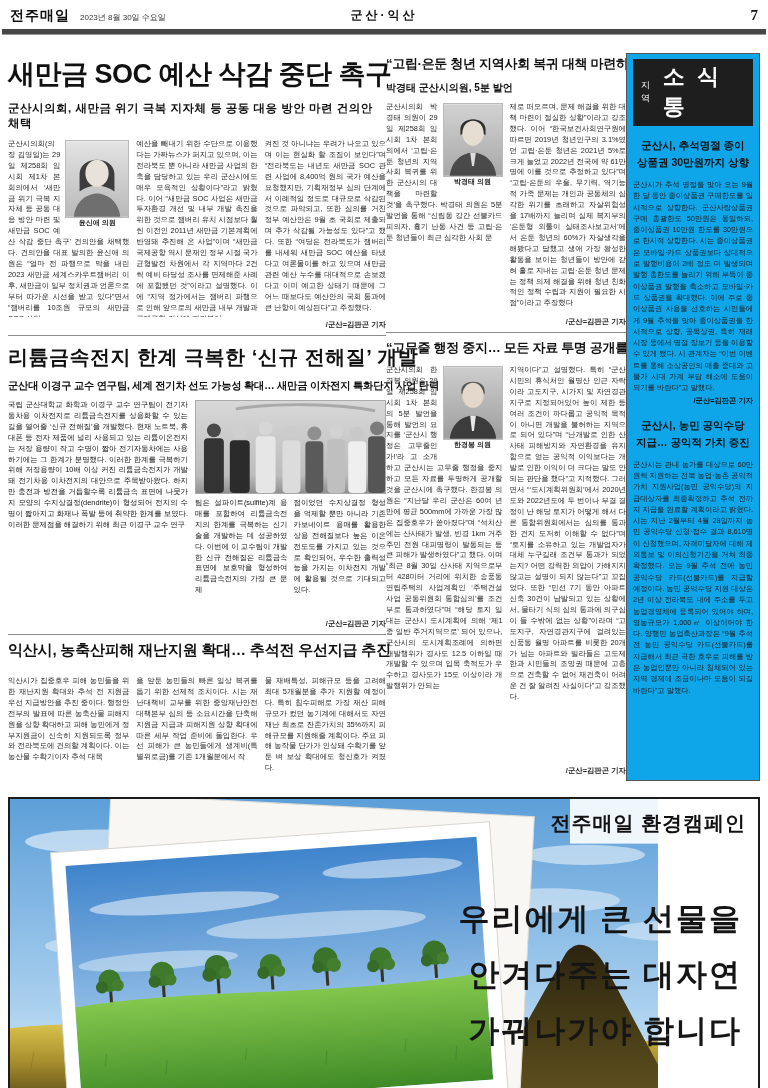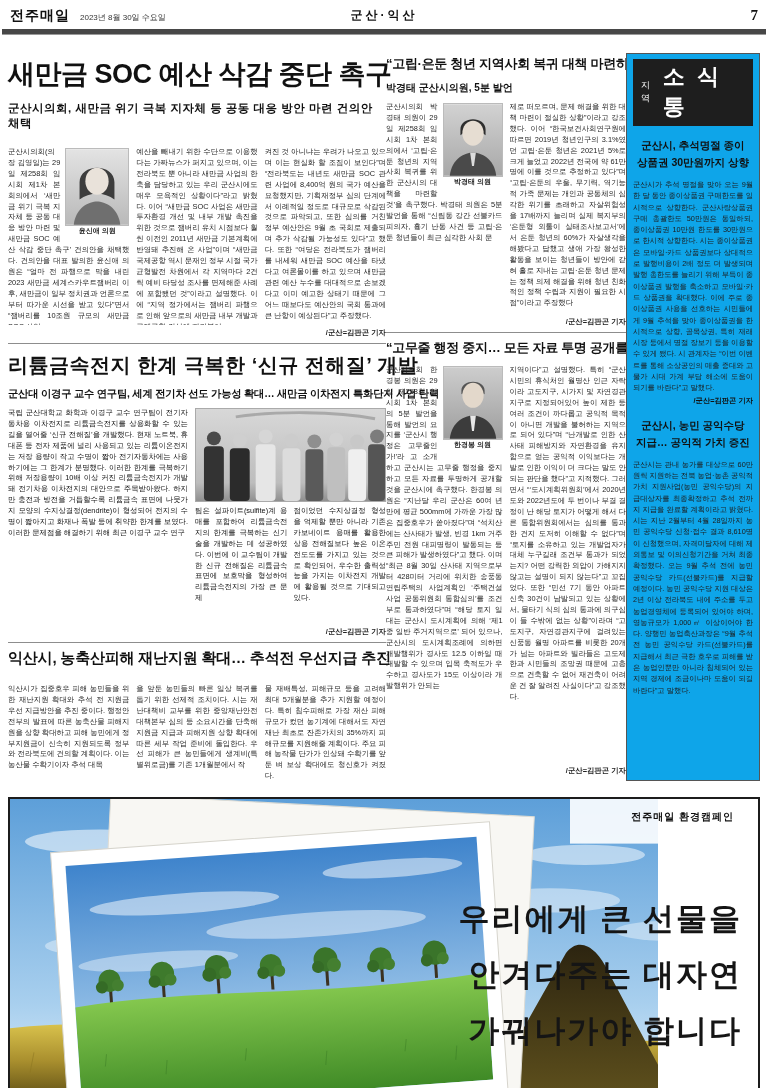--- a/index.html
+++ b/index.html
@@ -22,21 +22,21 @@
   .bodycols{display:flex;gap:7px;text-align:justify;font-size:7.4px;line-height:10.9px;color:#1c1c1c;}
   .bcol{flex:1;min-width:0;overflow:hidden;}
   .byline-row{text-align:right;font-size:7.4px;font-weight:700;margin-top:3px;color:#222;}
   .pt{float:right;width:64px;margin:1px 0 2px 5px;text-align:center;}
   .pt svg{display:block;width:64px;height:78px;border:1px solid #bbb;box-sizing:border-box;}
   .pt .pcap{font-size:7px;font-weight:700;margin-top:2px;}
   .pt-sm{width:60px;}
   .pt-sm svg{width:60px;height:74px;}
   
   .a1-head{margin:3px 0 9px;font-size:27px;font-weight:900;letter-spacing:-0.5px;white-space:nowrap;}
-  .a1-sub{font-size:11.5px;font-weight:800;letter-spacing:.5px;margin-bottom:16px;}
+  .a1-sub{font-size:11.5px;font-weight:800;letter-spacing:.5px;margin-bottom:8px;}
   .a1-body{height:178px;}
   
   .a3-head{margin:4px 0 8px;font-size:20px;font-weight:900;letter-spacing:.5px;white-space:nowrap;}
   .a3-sub{font-size:10.3px;font-weight:800;margin-bottom:7px;letter-spacing:-0.2px;white-space:nowrap;}
   .a3-body{display:flex;gap:7px;height:216px;text-align:justify;font-size:7.4px;line-height:10.9px;}
   .a3-left{width:180px;flex:none;overflow:hidden;}
   .a3-right{flex:1;min-width:0;display:flex;flex-direction:column;}
   .a3-photo svg{display:block;width:100%;height:94px;border:1px solid #aaa;box-sizing:border-box;}
   .a3-subcols{display:flex;gap:6px;margin-top:4px;height:114px;overflow:hidden;}
   
@@ -51,21 +51,21 @@
   .sidebar{border:1px solid #555;height:728px;box-sizing:border-box;padding:5px 6px;overflow:hidden;background:#0ea5e9;}
   .sb-head{background:#1e1e1e;color:#fff;display:flex;align-items:center;gap:6px;padding:3px 8px 4px;}
   .sb-head .sm{font-size:9px;}
   .sb-head .bg{font-size:22px;font-weight:900;letter-spacing:3px;}
   .sb-title{font-size:10.5px;font-weight:800;text-align:center;line-height:17px;margin:11px 0 8px;}
   .sb-body{font-size:7.3px;line-height:11.3px;text-align:justify;color:#1c1c1c;}
   .sb-byline{text-align:right;font-size:7.3px;font-weight:700;margin-top:2px;}
   
   .campaign{position:relative;margin:7px 8px 0;height:292px;border:2px solid #1c1c1c;overflow:hidden;background:#fff;}
   .campaign svg.bg{position:absolute;inset:0;width:100%;height:100%;}
-  .camp-label{position:absolute;top:11px;right:24px;font-size:10px;font-weight:800;letter-spacing:1px;color:#111;}
+  .camp-label{position:absolute;top:11px;right:12px;font-size:20px;font-weight:800;letter-spacing:1px;color:#111;}
   .camp-lines{position:absolute;top:92px;right:16px;text-align:right;
               font-family:"Liberation Serif","DejaVu Serif",serif;font-size:31px;line-height:56px;
               font-weight:600;letter-spacing:2px;color:#151515;}
 </style>
 </head>
 <body>
 
 <div class="page">
 
   <div class="masthead">

